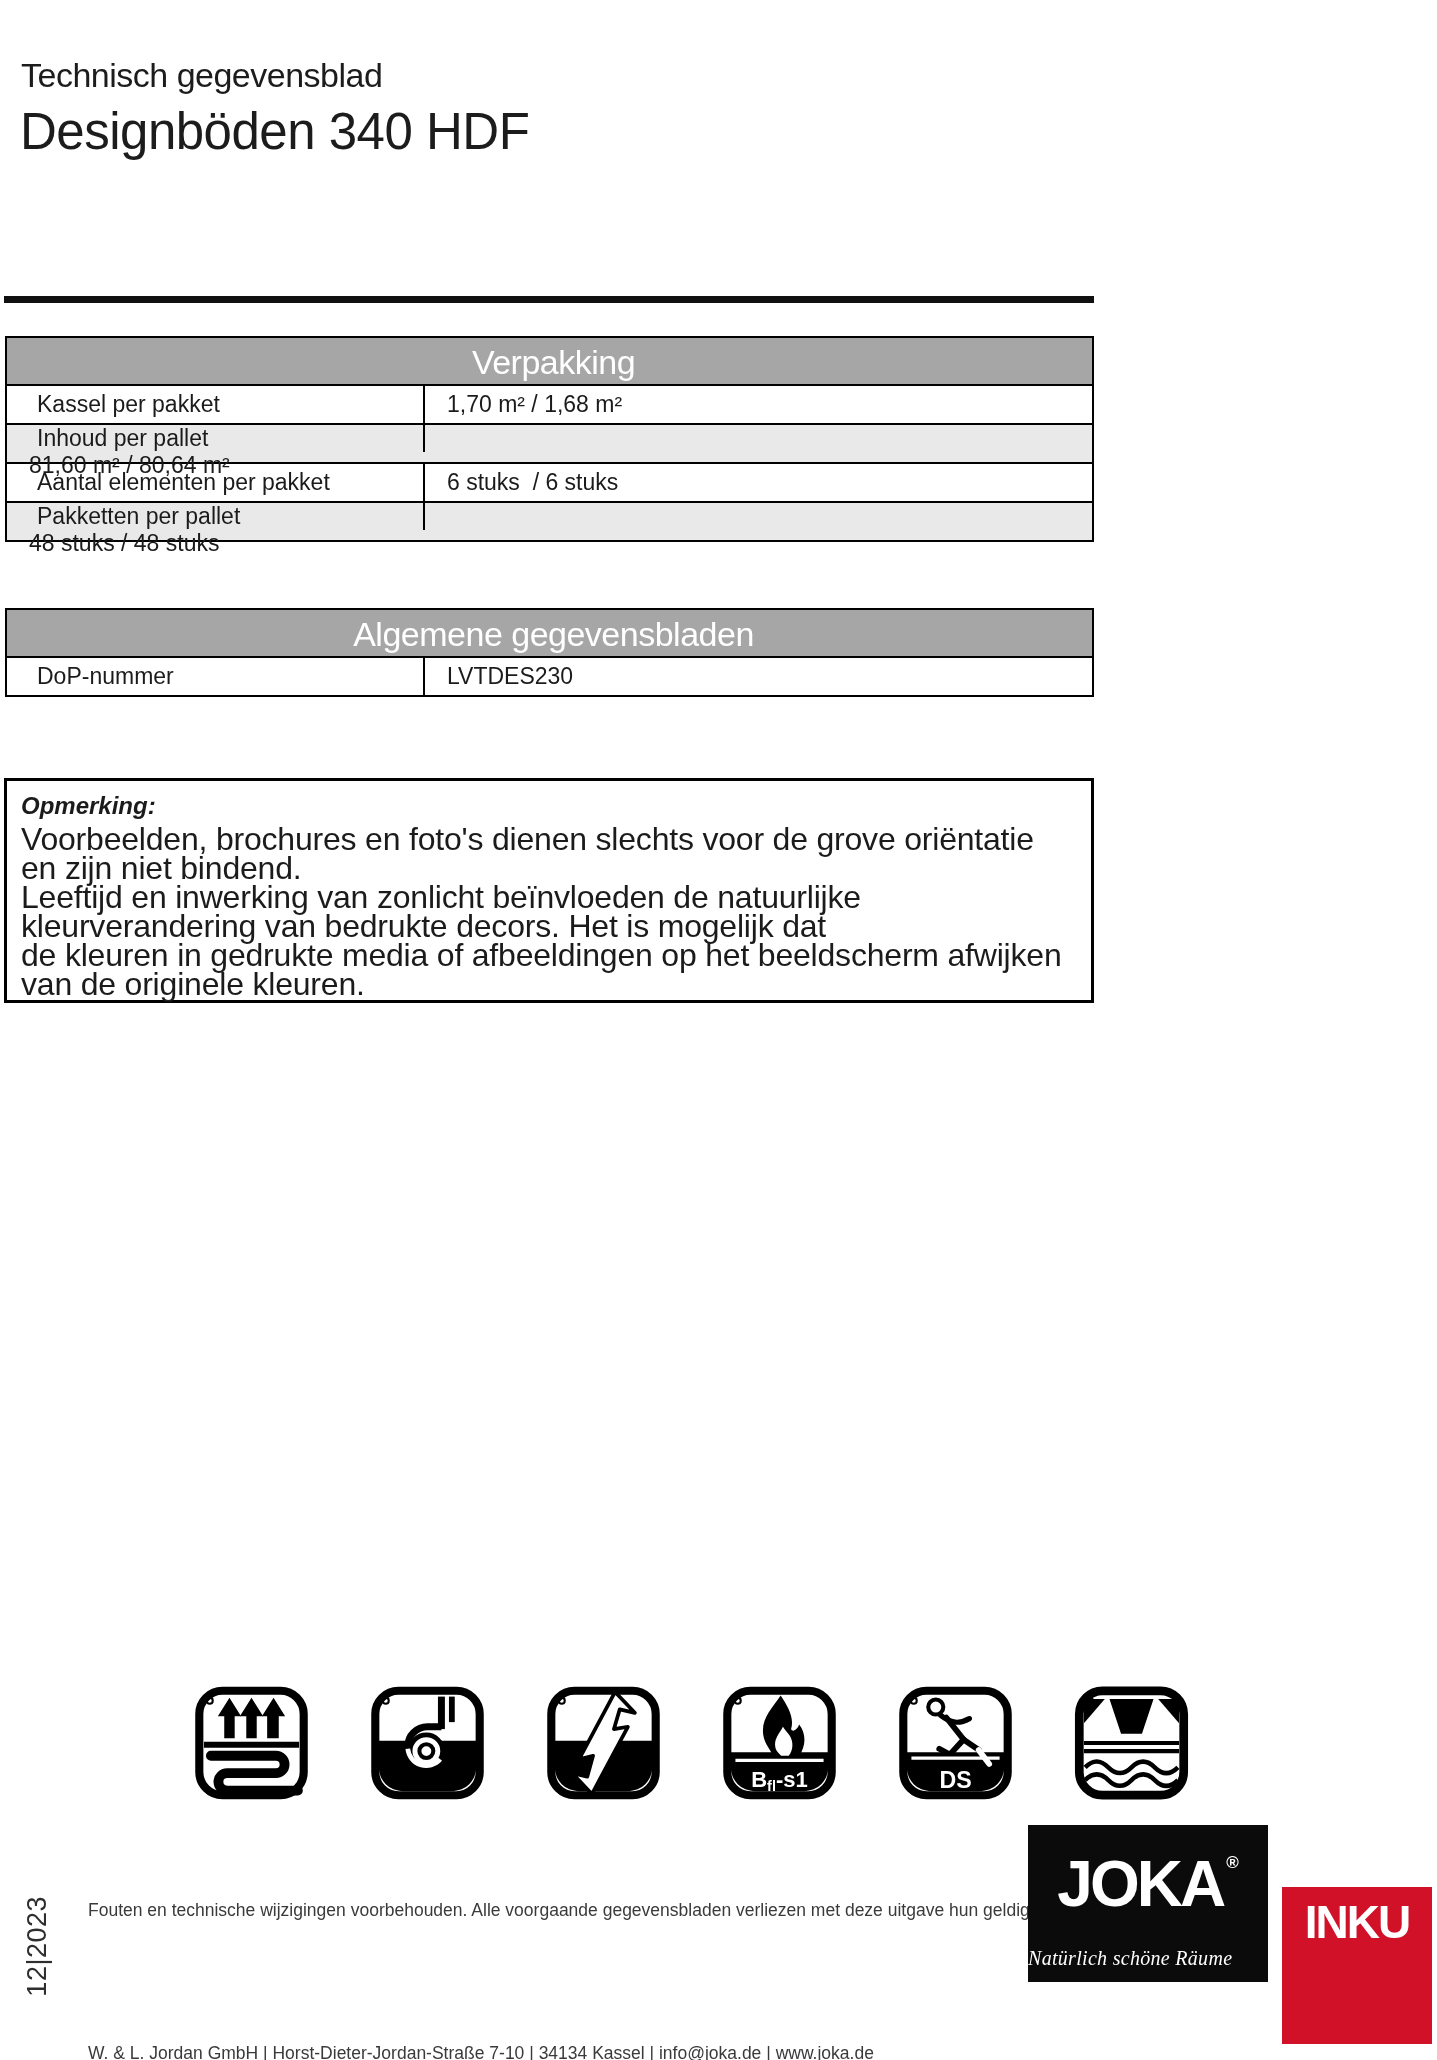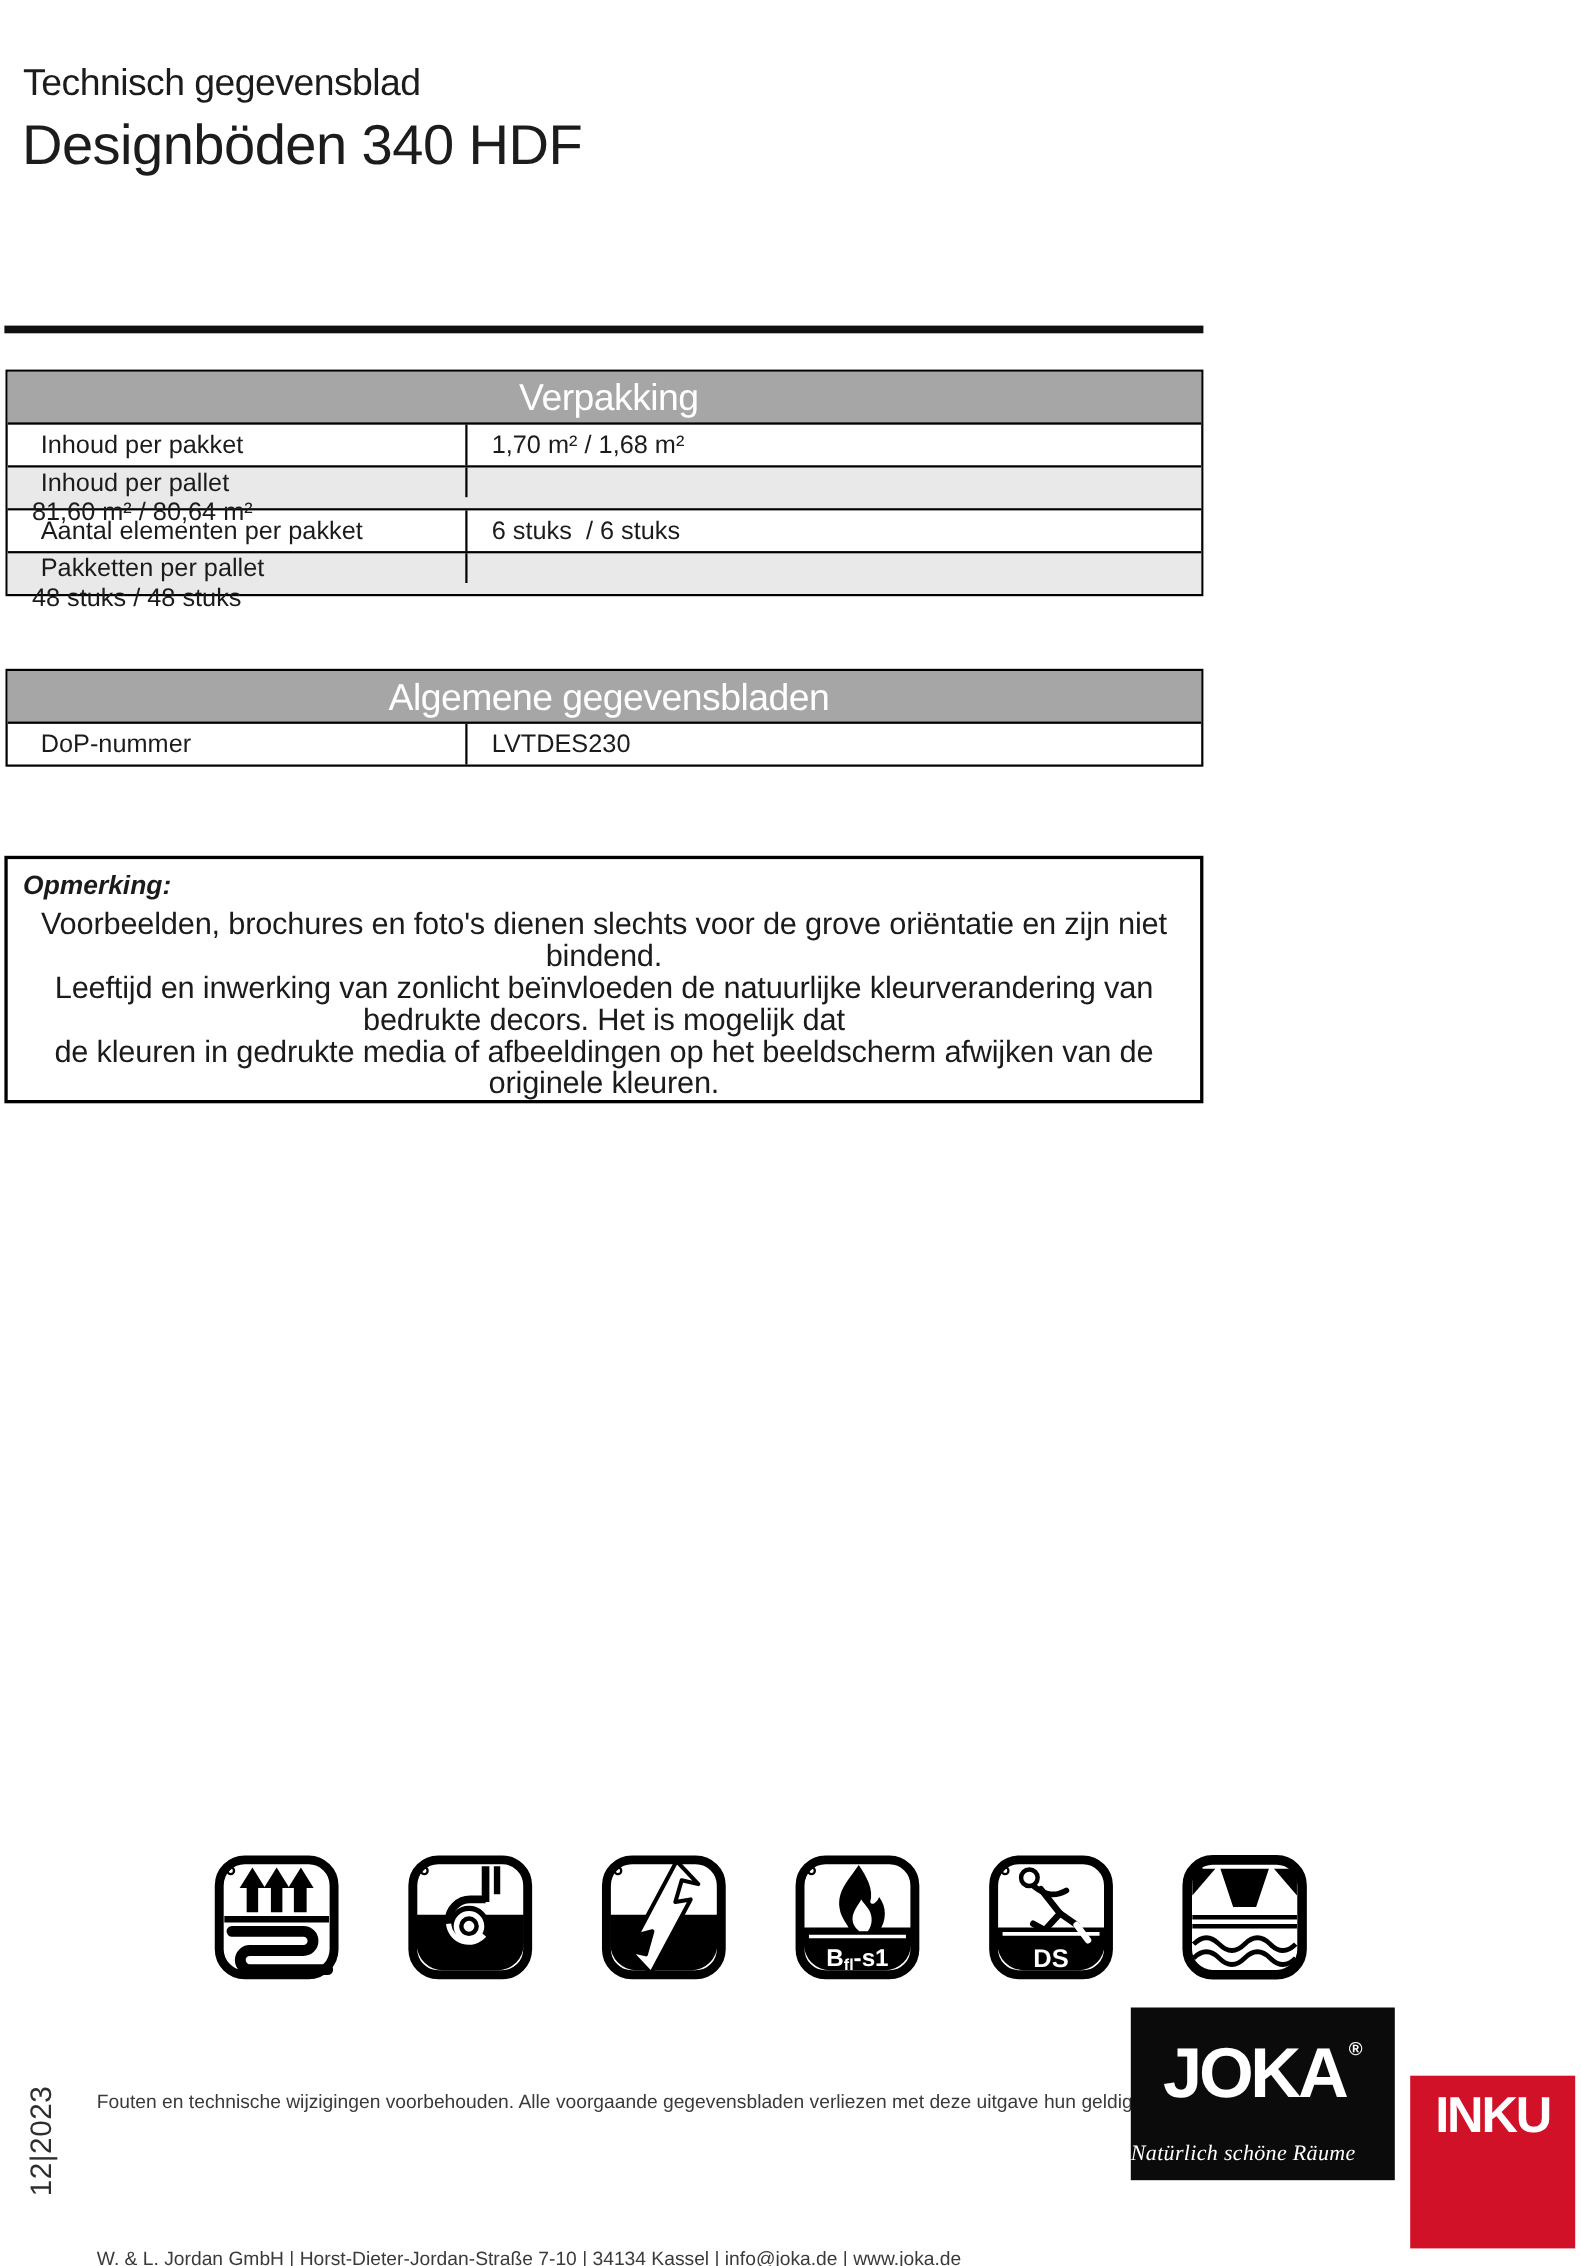--- a/index.html
+++ b/index.html
@@ -22,21 +22,21 @@
   .trow + .trow{border-top:2px solid #000;}
   .row-alt{background:#e9e9e9;flex-direction:column;}
   .cell-label{width:418px;padding-left:30px;box-sizing:border-box;border-right:2px solid #000;
               display:flex;align-items:center;}
   .cell-value{flex:1;padding-left:22px;display:flex;align-items:center;white-space:pre;}
 
   
   .note-box{position:absolute;left:4px;top:778px;width:1090px;height:225px;border:3px solid #000;
             box-sizing:border-box;padding:9px 14px;background:#fff;}
   .note-title{font-size:24px;font-weight:bold;margin:2px 0 5px 0;font-style:italic;}
-  .note-line{font-size:28px;line-height:29px;letter-spacing:-0.2px;text-align:center;}
+  .note-line{font-size:32px;line-height:29px;letter-spacing:-0.2px;}
 
   
   .picto{position:absolute;top:1685px;width:117px;height:116px;}
 
   
   .edition{position:absolute;left:22px;top:1896px;writing-mode:vertical-rl;transform:rotate(180deg);
            font-size:27px;color:#2e2e2e;letter-spacing:0.5px;}
   .disclaimer{position:absolute;left:88px;top:1900px;font-size:17.5px;color:#3a3a3a;white-space:pre-wrap;}
   .addresses{position:absolute;left:88px;top:1991px;font-size:17.5px;color:#3a3a3a;line-height:25px;white-space:pre-wrap;}
   .joka-logo{position:absolute;left:1028px;top:1825px;width:240px;height:157px;background:#0b0b0b;color:#fff;}
@@ -53,21 +53,21 @@
 <div id="page">
 
   <div class="doc-subtitle">Technisch gegevensblad</div>
   <div class="doc-title">Designböden 340 HDF</div>
 
   <div class="top-rule"></div>
 
   <div class="data-table" id="verpakking-table">
     <div class="section-header">Verpakking</div>
     <div class="trow">
-      <div class="cell-label">Inhoud per pakket</div>
+      <div class="cell-label">Kassel per pakket</div>
       <div class="cell-value">1,70 m² / 1,68 m²</div>
     </div>
     <div class="trow row-alt">
       <div class="cell-label">Inhoud per pallet</div>
       <div class="cell-value">81,60 m² / 80,64 m²</div>
     </div>
     <div class="trow">
       <div class="cell-label">Aantal elementen per pakket</div>
       <div class="cell-value">6 stuks  / 6 stuks</div>
     </div>

